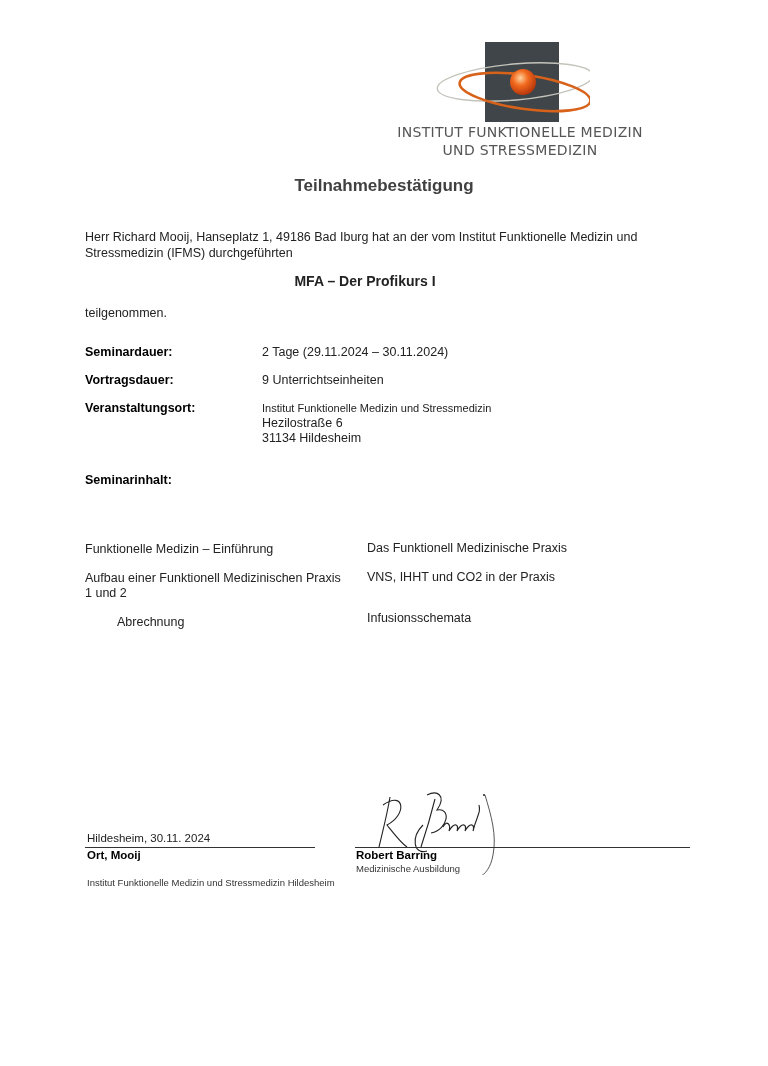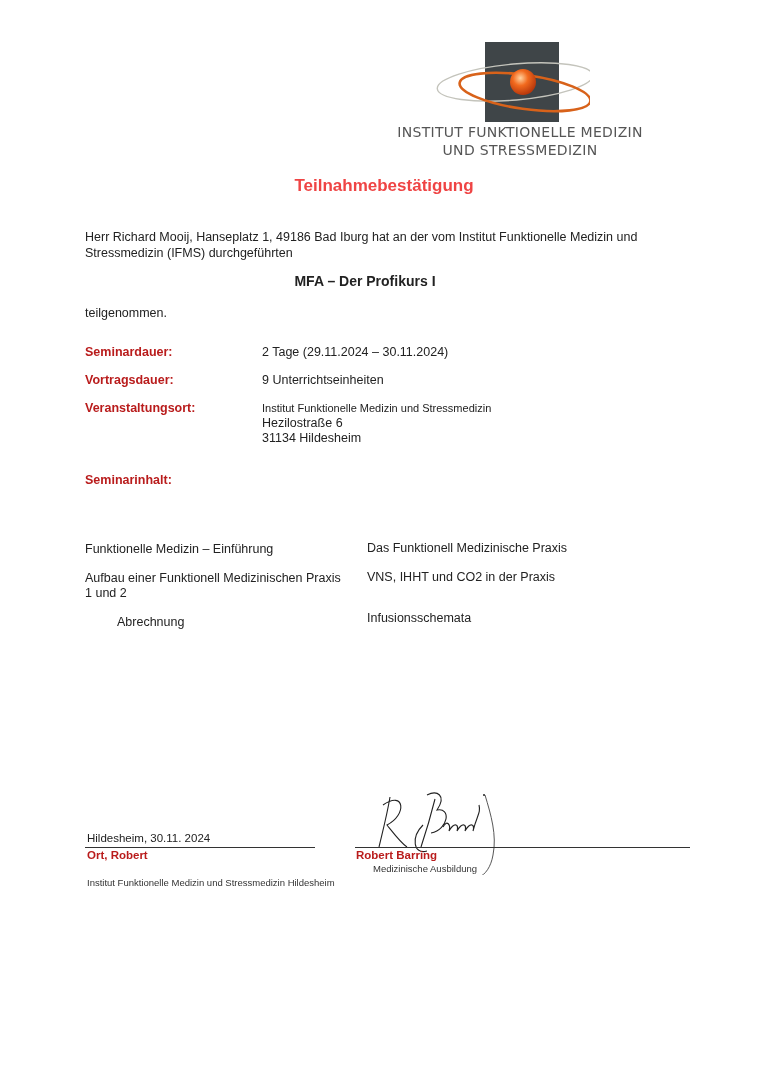--- a/index.html
+++ b/index.html
@@ -4,24 +4,24 @@
 <style>
   html, body { margin: 0; padding: 0; }
   body {
     width: 768px; height: 1066px; background: #ffffff; position: relative; overflow: hidden;
     font-family: "Liberation Sans", sans-serif; color: #1a1a1a;
   }
   .abs { position: absolute; }
   .logo-box { left: 485px; top: 42px; width: 74px; height: 80px; background: #3f4548; }
   .logo-svg { left: 430px; top: 40px; }
   .logo-text { font-family: "DejaVu Sans", sans-serif; font-weight: 400; color: #555; font-size: 14px; letter-spacing: 0.3px; text-align: center; }
-  .title { left: 0; width: 768px; top: 176px; text-align: center; font-weight: bold; font-size: 17px; color: #ef4444; }
+  .title { left: 0; width: 768px; top: 176px; text-align: center; font-weight: bold; font-size: 17px; color: #404040; }
   .body-text { font-size: 12.5px; color: #222; line-height: 16px; }
   .subtitle { left: 0; width: 730px; top: 273px; text-align: center; font-weight: bold; font-size: 14px; color: #222; }
-  .lbl { font-weight: bold; font-size: 12.5px; color: #b91c1c; }
+  .lbl { font-weight: bold; font-size: 12.5px; color: #000000; }
   .val { font-size: 12.5px; color: #222; line-height: 15px; }
   .val-small { font-size: 11px; color: #222; }
   .line { height: 1px; background: #333; }
   .small { font-size: 9.5px; color: #333; }
 </style>
 </head>
 <body>
 
 <div class="abs logo-box"></div>
 <svg class="abs logo-svg" width="160" height="90" viewBox="0 0 160 90">
@@ -65,27 +65,27 @@
 <div class="abs val" style="left:85px; top:571px;">Aufbau einer Funktionell Medizinischen Praxis</div>
 <div class="abs val" style="left:85px; top:586px;">1 und 2</div>
 <div class="abs val" style="left:85px; top:615px;margin-left:32px;">Abrechnung</div>
 
 <div class="abs val" style="left:367px; top:541px;">Das Funktionell Medizinische Praxis</div>
 <div class="abs val" style="left:367px; top:570px;">VNS, IHHT und CO2  in der Praxis</div>
 <div class="abs val" style="left:367px; top:611px;">Infusionsschemata</div>
 
 <div class="abs val" style="left:87px; top:831px; font-size:11.5px;">Hildesheim, 30.11. 2024</div>
 <div class="abs line" style="left:85px; top:847px; width:230px;"></div>
-<div class="abs lbl" style="left:87px; top:849px; font-size:11.5px;">Ort, Robert</div>
+<div class="abs lbl" style="left:87px; top:849px; font-size:11.5px;">Ort, Mooij</div>
 
 <svg class="abs" width="150" height="90" viewBox="0 0 150 90" style="left:365px; top:785px;">
   <path d="M25 12 C 22 30, 18 45, 14 62 M18 20 C 40 5, 42 30, 22 40 C 30 50, 36 58, 42 62" fill="none" stroke="#222" stroke-width="1.1"></path>
   <path d="M62 10 C 72 5, 82 10, 72 25 C 86 22, 84 44, 66 48 M70 14 C 66 30, 60 50, 56 62 M58 40 C 46 52, 48 70, 62 66" fill="none" stroke="#222" stroke-width="1.1"></path>
   <path d="M78 42 C 82 34, 86 40, 84 46 C 90 36, 94 40, 92 46 C 98 36, 102 40, 100 46 C 106 36, 110 40, 108 46 C 112 30, 116 28, 114 20" fill="none" stroke="#222" stroke-width="1.1"></path>
   <path d="M120 10 C 126 30, 132 50, 128 70 C 126 82, 120 90, 114 92" fill="none" stroke="#444" stroke-width="0.9"></path>
   <circle cx="119" cy="10" r="1" fill="#222"></circle>
 </svg>
 
 <div class="abs line" style="left:355px; top:847px; width:335px;"></div>
 <div class="abs lbl" style="left:356px; top:849px; font-size:11.5px;">Robert Barring</div>
-<div class="abs small" style="left:373px; top:863px;">Medizinische Ausbildung</div>
+<div class="abs small" style="left:356px; top:863px;">Medizinische Ausbildung</div>
 
 <div class="abs small" style="left:87px; top:877px;">Institut Funktionelle Medizin und Stressmedizin Hildesheim</div>
 
 </body></html>

